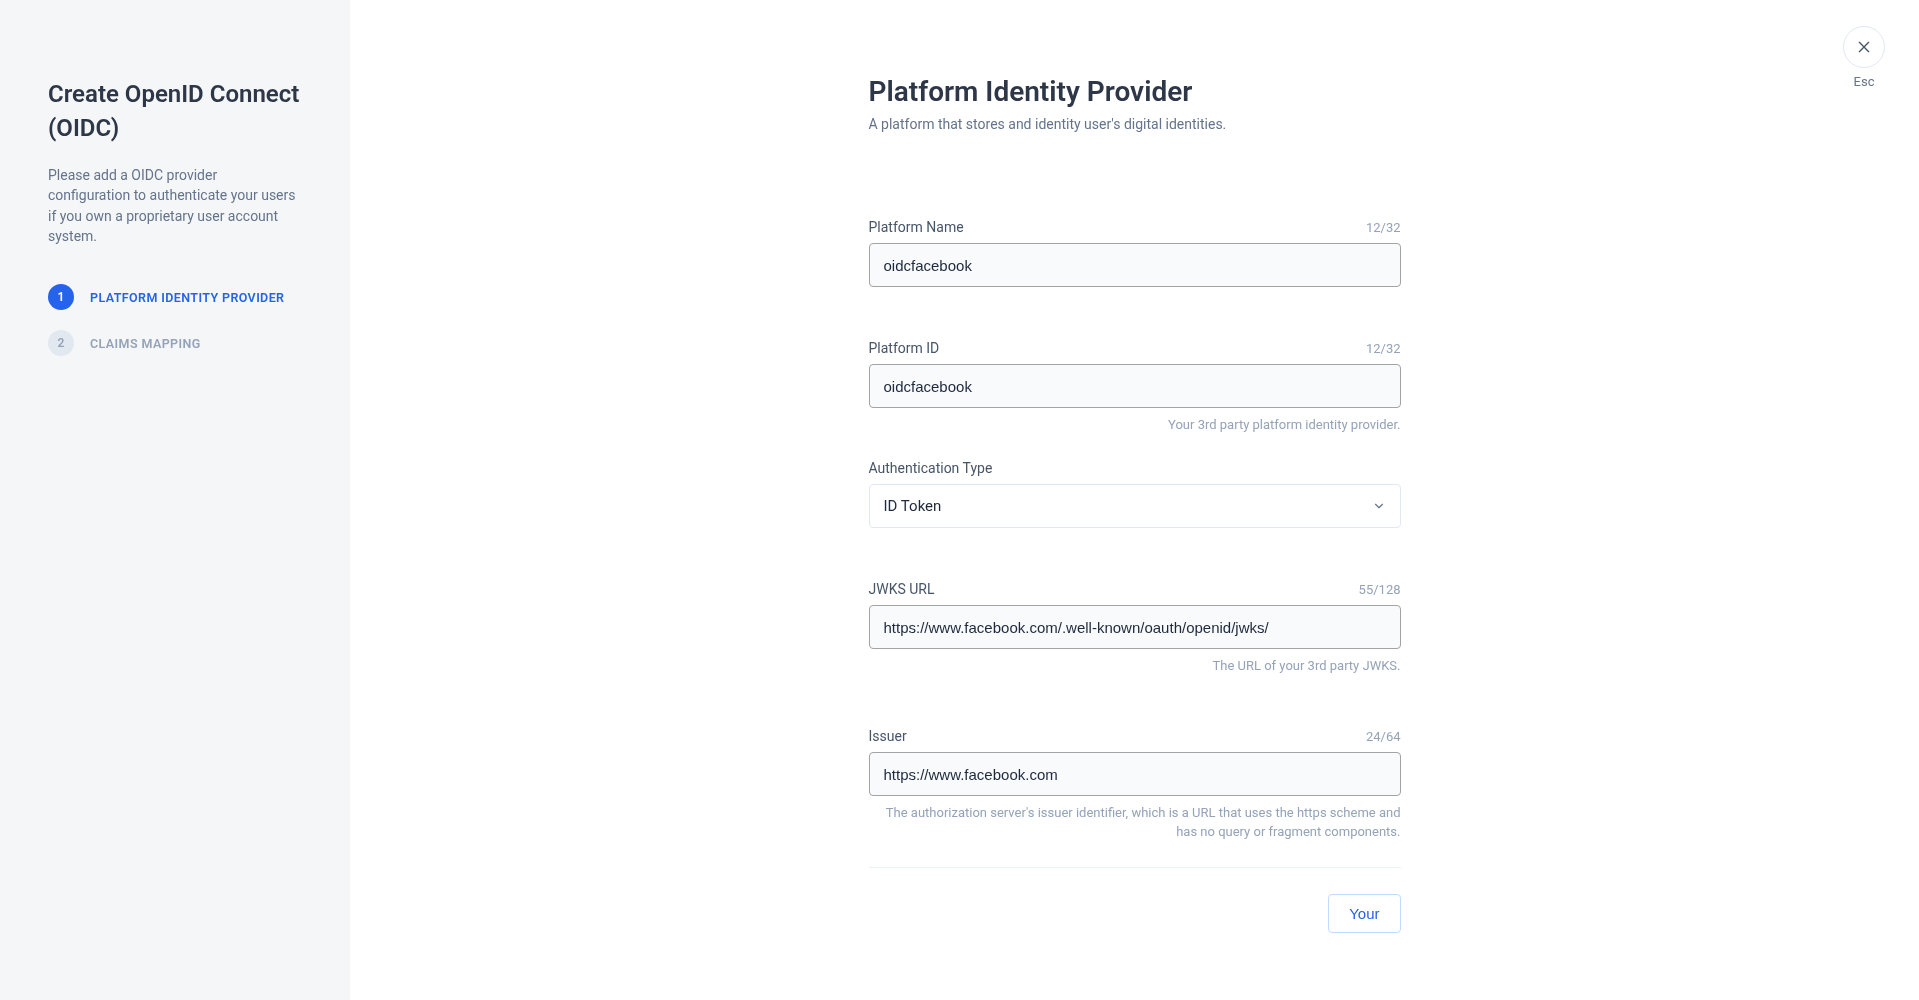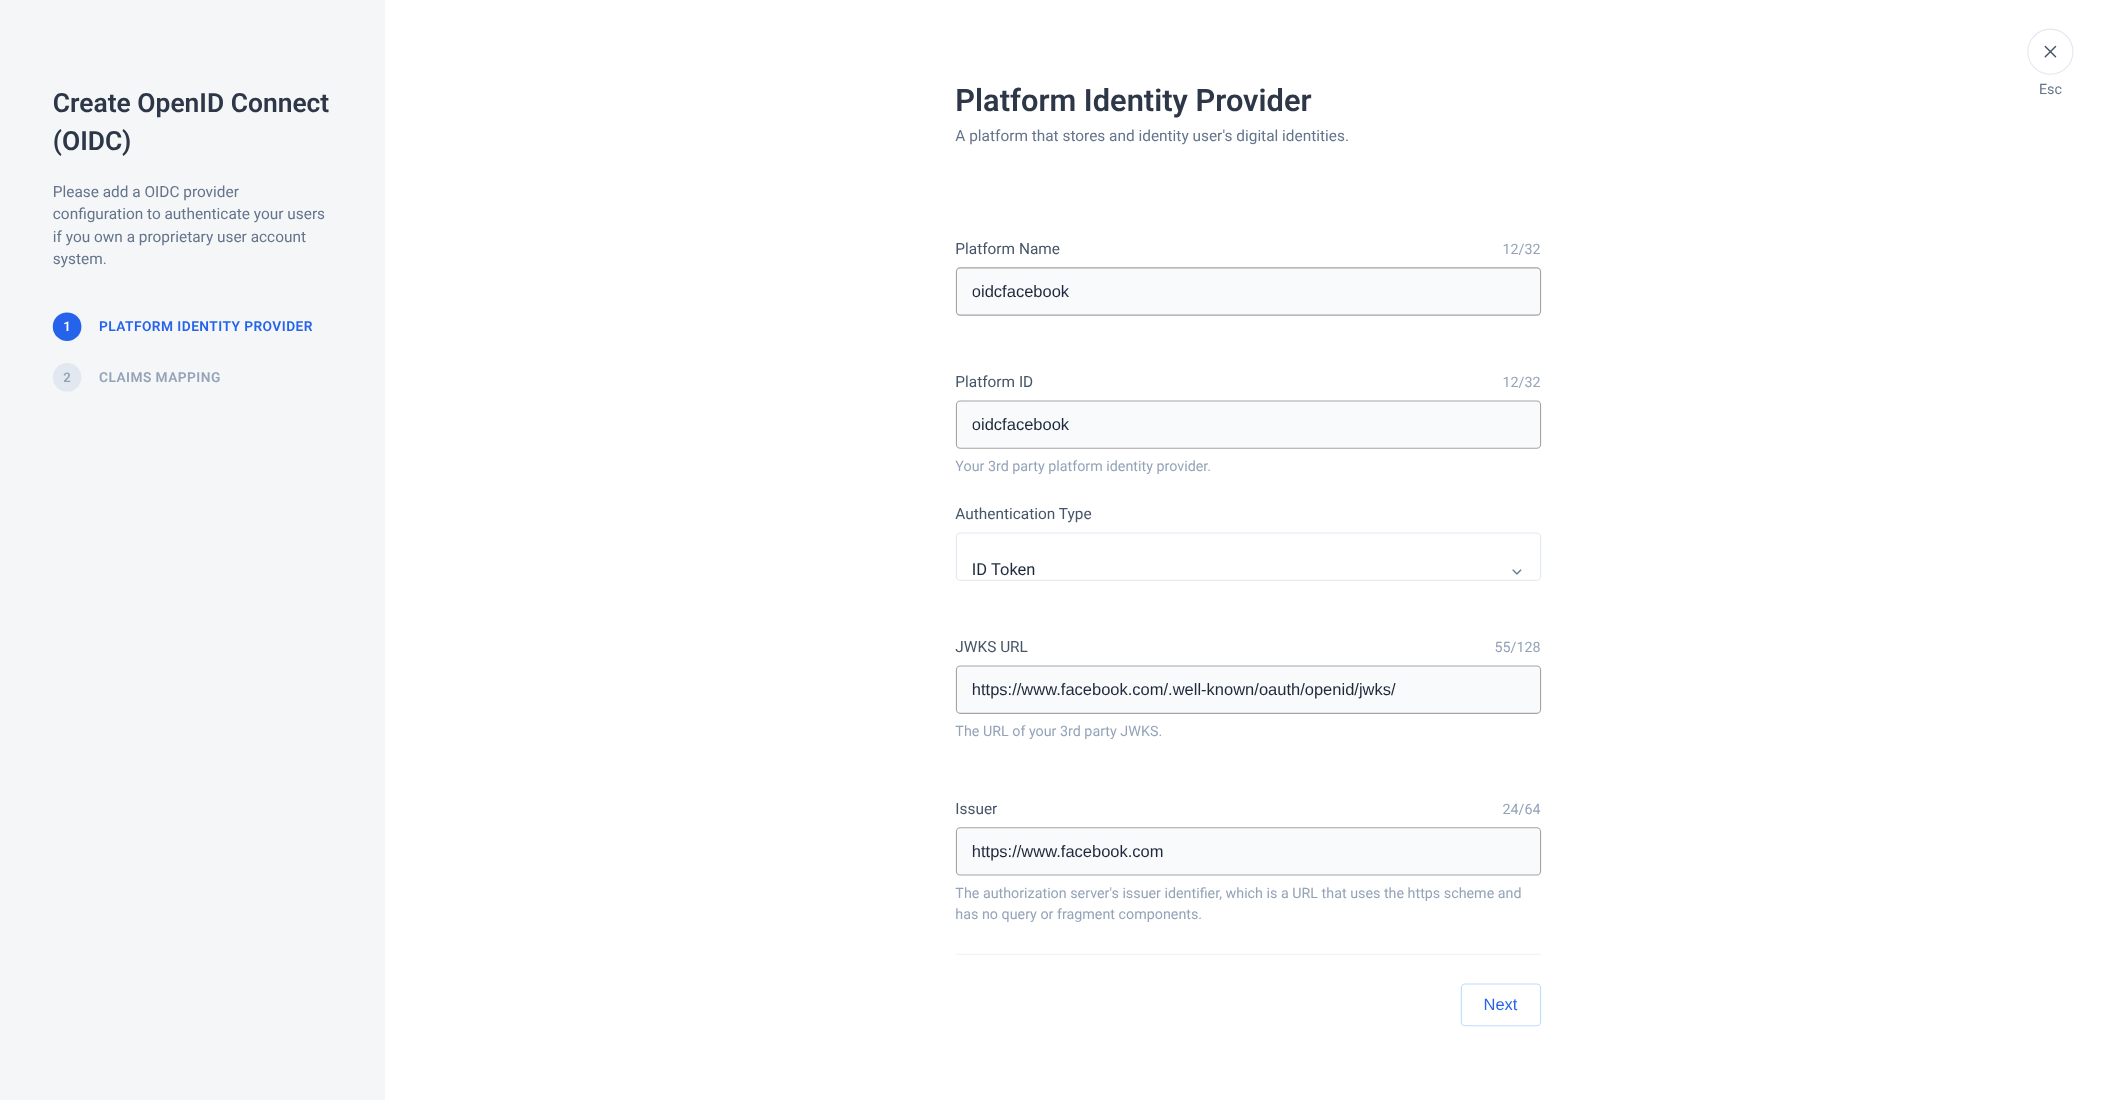--- a/index.html
+++ b/index.html
@@ -115,33 +115,34 @@
     padding: 16px 14px;
     font-size: 15px;
     color: #1e293b;
     outline: none;
   }
   .help {
     font-size: 13px;
     color: #94a3b8;
     margin-top: 8px;
     line-height: 1.4;
+    text-align: right;
   }
   .select-wrap { position: relative; }
   .select {
     width: 100%;
     height: 44px;
     border: 1px solid #e2e8f0;
     border-radius: 4px;
     background: #fff;
     padding: 0 14px;
     font-size: 15px;
     color: #1e293b;
     display: flex;
-    align-items: flex-end;
+    align-items: center;
     justify-content: space-between;
     cursor: pointer;
   }
   .select svg { width: 14px; height: 14px; stroke: #64748b; }
 
   .divider {
     border: none;
     border-top: 1px solid #edf2f7;
     margin: 24px 0 26px;
   }
@@ -235,16 +236,16 @@
         <span class="field-label">Issuer</span>
         <span class="field-count">24/64</span>
       </div>
       <input class="input" type="text" value="https://www.facebook.com" style="">
       <div class="help">The authorization server's issuer identifier, which is a URL that uses the https scheme and has no query or fragment components.</div>
     </div>
 
     <hr class="divider">
 
     <div class="footer">
-      <button class="next-btn">Next</button>
+      <button class="next-btn">Your</button>
     </div>
   </div>
 </main>
 
 </body></html>

